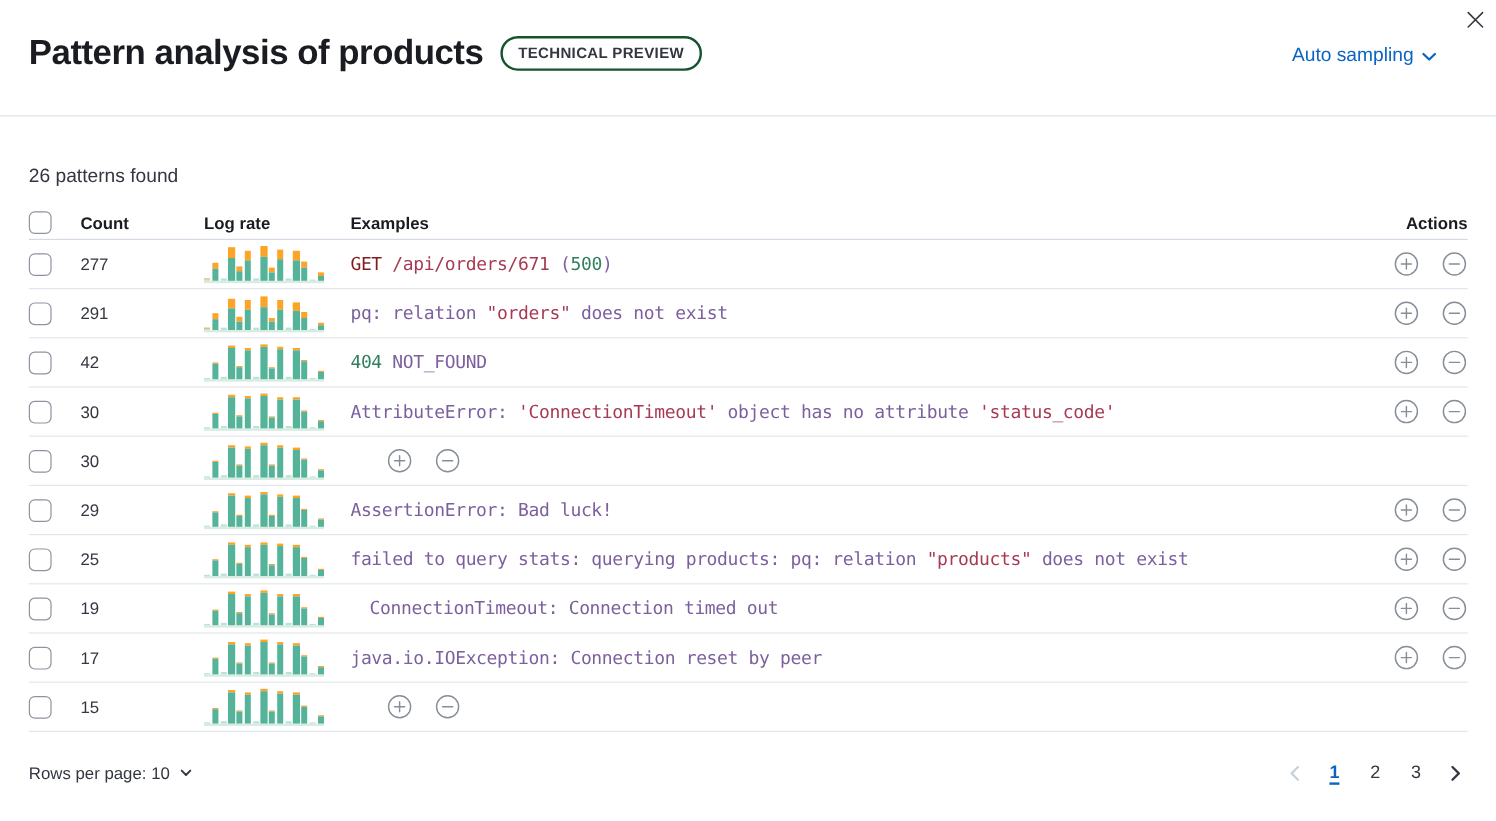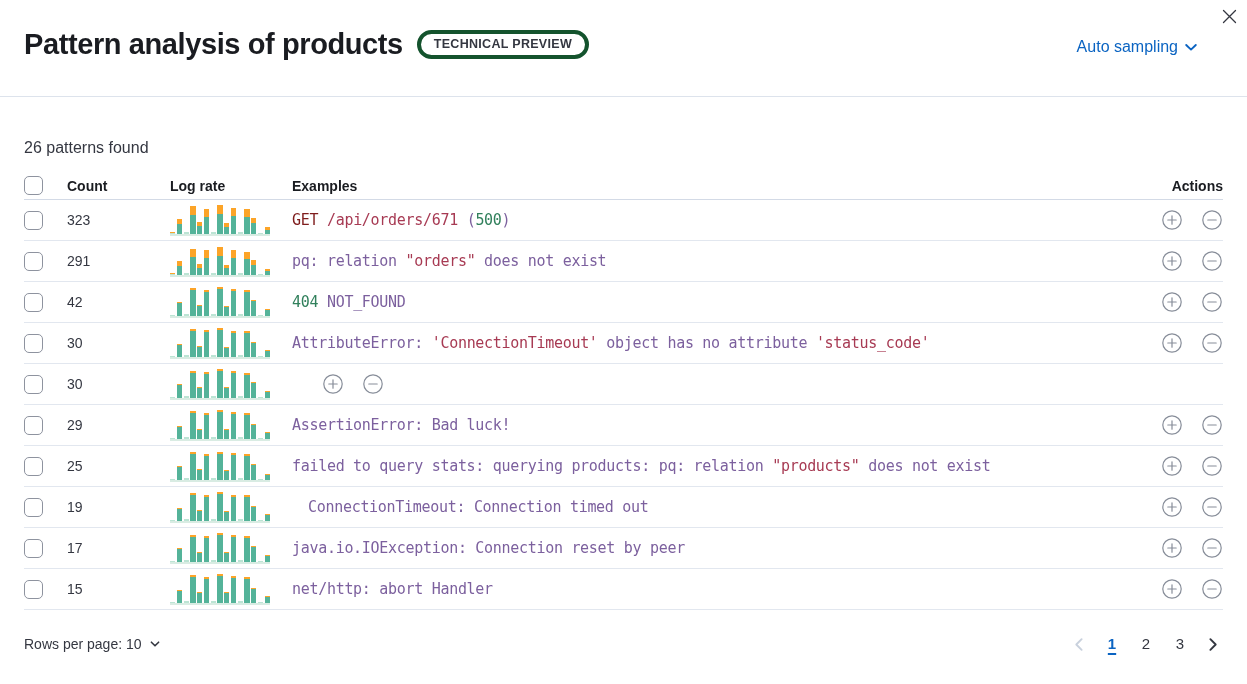--- a/index.html
+++ b/index.html
@@ -11,21 +11,21 @@
   
   .flyout-header {
     position:relative; height:97px; border-bottom:1px solid #dde3ec;
     display:flex; align-items:center; padding:0 48px 8px 24px;
   }
   .title-wrap { display:flex; align-items:center; gap:14px; }
   h1.page-title {
     font-size:29px; font-weight:700; color:#1a1c21; letter-spacing:-0.4px;
   }
   .badge {
-    border:4px solid #14532d; border-radius:15px; height:29px;
+    border:2px solid #14532d; border-radius:15px; height:29px;
     display:inline-flex; align-items:center; padding:0 13px;
     font-size:12.5px; font-weight:700; color:#343741; letter-spacing:0.3px;
     background:#fff; white-space:nowrap;
   }
   .sampling {
     margin-left:auto; display:flex; align-items:center; gap:5px;
     color:#0b64c2; font-size:16px; cursor:pointer; background:none; border:none;
     font-family:inherit; margin-top:6px;
   }
   .close-btn {
@@ -121,21 +121,21 @@
       <div class="cell c-count">Count</div>
       <div class="cell c-rate" style="align-items:center;">Log rate</div>
       <div class="cell c-ex" style="font-weight:700;">Examples</div>
       <div class="cell c-act">Actions</div>
     </div>
     <div id="rows-container">
   <div class="trow tbody-row">
     <div class="cell c-check">
             <span class="checkbox"></span>
           </div>
-    <div class="cell c-count">323</div>
+    <div class="cell c-count">277</div>
     <div class="cell c-rate">
             <div class="spark">
               <div class="bar">
                 <div class="seg-o" style="height: 1px; background: rgb(252, 164, 40);"></div>
                 <div class="seg-g" style="height: 1px; background: rgb(188, 228, 212);"></div>
               </div>
               <div class="bar">
                 <div class="seg-o" style="height: 5px; background: rgb(252, 164, 40);"></div>
                 <div class="seg-g" style="height: 10px; background: rgb(84, 179, 153);"></div>
               </div>
@@ -947,21 +947,20 @@
               </div>
               <div class="bar">
                 <div class="seg-g" style="height: 1px; background: rgb(188, 228, 212);"></div>
               </div>
               <div class="bar">
                 <div class="seg-o" style="height: 1px; background: rgb(252, 164, 40);"></div>
                 <div class="seg-g" style="height: 6px; background: rgb(84, 179, 153);"></div>
               </div>
             </div>
           </div>
-    <div class="cell c-ex"><code><span style="color: rgb(124, 96, 158);">net/http: abort Handler</span></code></div>
     <div class="cell c-act">
       <button class="icon-btn">
         <span style="display:flex;">
           <svg width="22" height="22" viewBox="0 0 22 22">
                   <circle cx="11" cy="11" r="9.2" fill="none" stroke="#878d99" stroke-width="1.2"></circle>
                   <path d="M11 6.8v8.4M6.8 11h8.4" stroke="#878d99" stroke-width="1.2" stroke-linecap="round"></path>
                 </svg>
         </span>
       </button>
       <button class="icon-btn">

